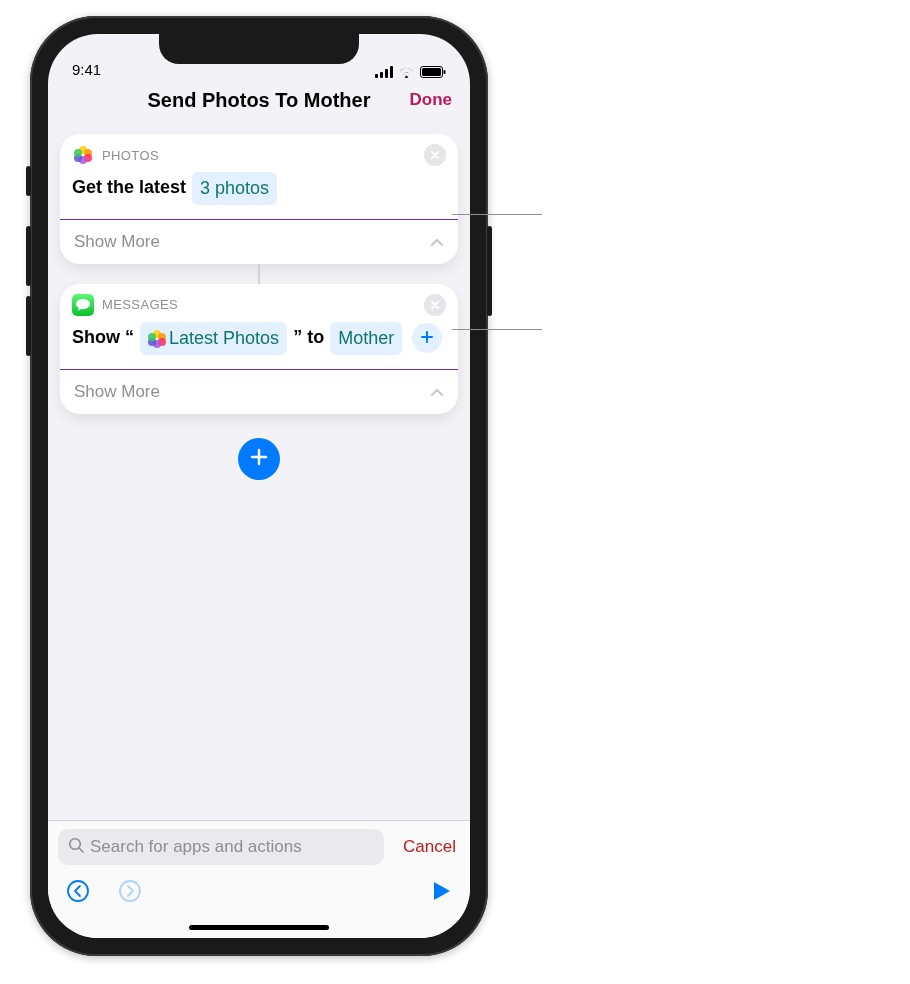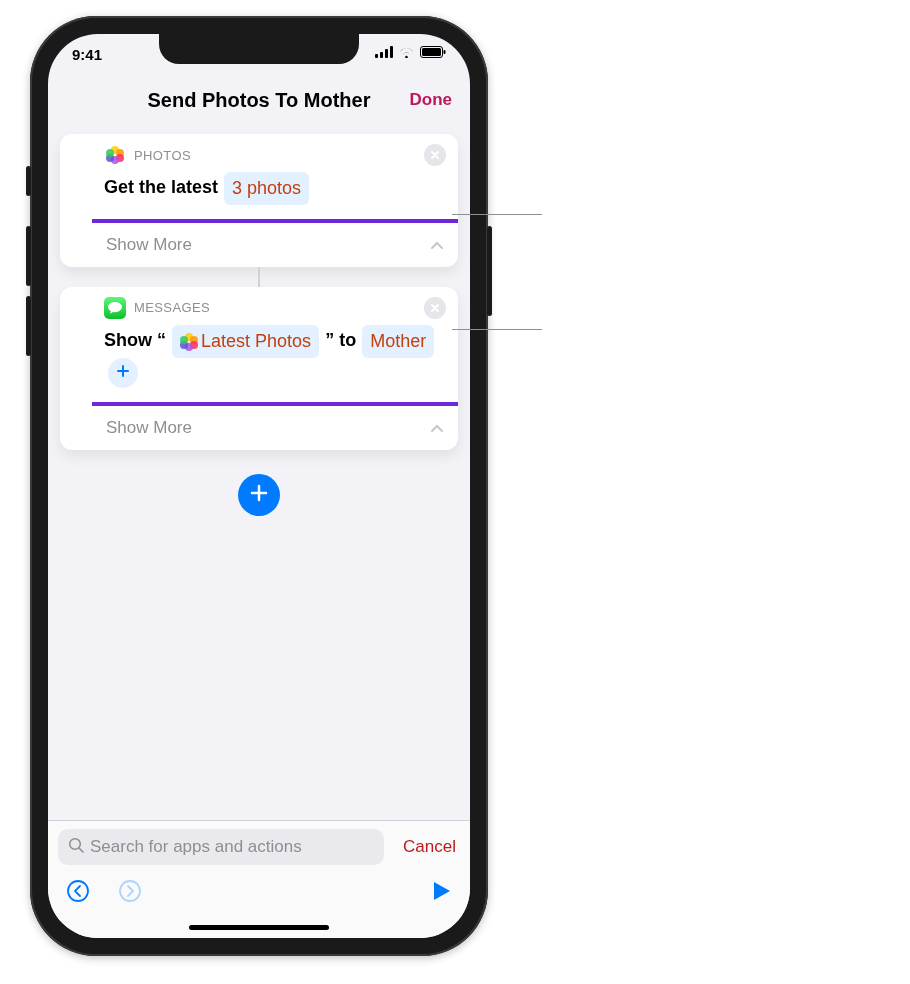--- a/index.html
+++ b/index.html
@@ -57,25 +57,25 @@
       border-bottom-left-radius: 20px;
       border-bottom-right-radius: 20px;
       z-index: 10;
     }
 
     
     .status-bar {
       height: 44px;
       flex-shrink: 0;
       display: flex;
-      align-items: flex-start;
+      align-items: flex-end;
       justify-content: space-between;
       padding: 12px 24px 0;
       font-size: 15px;
-      font-weight: 700;
+      font-weight: 400;
       position: relative;
       z-index: 5;
     }
     .status-right {
       display: flex;
       align-items: center;
       gap: 5px;
     }
     .status-right svg { display: block; }
 
@@ -109,24 +109,23 @@
       overflow: hidden;
       padding: 12px 12px 0;
       display: flex;
       flex-direction: column;
       align-items: center;
     }
 
     .card {
       width: 100%;
       background: #fff;
-      border-radius: 12px;
+      border-radius: 20px;
       box-shadow: 0 6px 14px rgba(0,0,0,.08);
       overflow: hidden;
-      padding-left: 32px;
     }
     .card-header {
       display: flex;
       align-items: center;
       padding: 10px 12px 0;
     }
     .app-icon {
       width: 22px;
       height: 22px;
       border-radius: 5px;
@@ -158,21 +157,21 @@
       padding: 6px 12px 14px;
       font-size: 18px;
       font-weight: 600;
       line-height: 1.6;
       word-break: break-word;
     }
     .token {
       display: inline-flex;
       align-items: center;
       background: #e2f0ff;
-      color: #c2410c;
+      color: #0f766e;
       border-radius: 6px;
       padding: 2px 8px;
       font-weight: 500;
       margin: 0 1px;
       font-size: 18px;
       vertical-align: middle;
     }
     .token .mini-icon {
       width: 16px; height: 16px; margin-right: 5px; border-radius: 3px;
     }
@@ -182,21 +181,21 @@
       background: #e2f0ff;
       color: #007aff;
       display: inline-flex;
       align-items: center;
       justify-content: center;
       vertical-align: middle;
       margin-left: 4px;
     }
 
     .card-footer {
-      border-top: 4px solid #6d28d9;
+      border-top: 1px solid #6d28d9;
       display: flex;
       align-items: center;
       justify-content: space-between;
       padding: 12px 14px;
       color: #8e8e93;
       font-size: 17px;
     }
 
     .connector {
       width: 2px;

